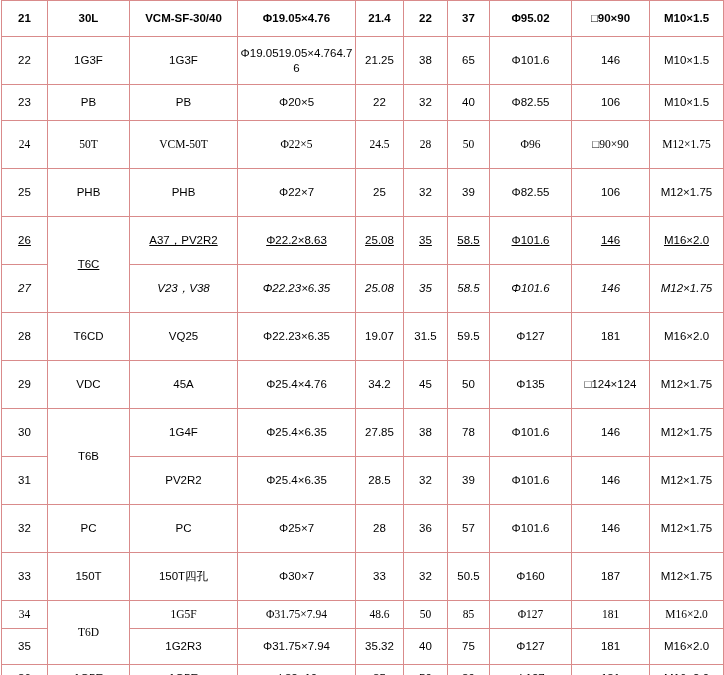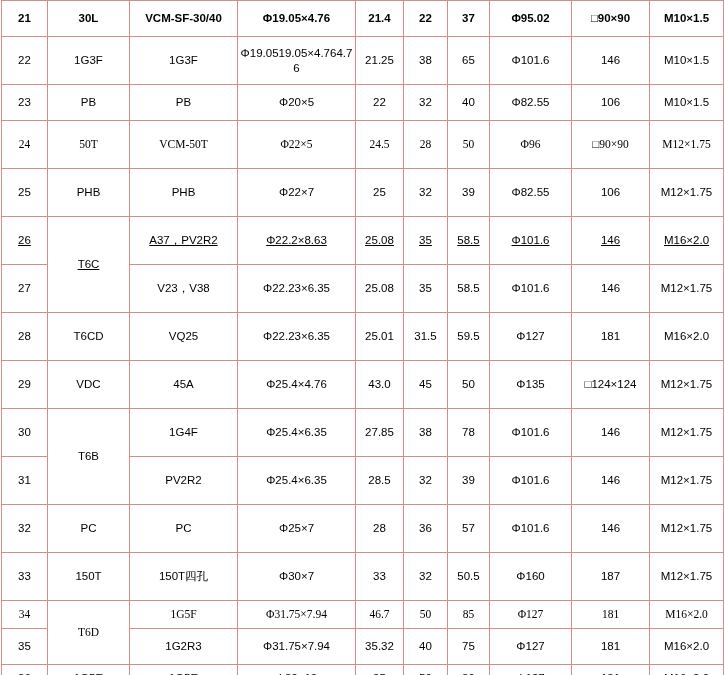--- a/index.html
+++ b/index.html
@@ -125,49 +125,49 @@
         <td rowspan="2">T6C</td>
         <td>A37，PV2R2</td>
         <td>Φ22.2×8.63</td>
         <td>25.08</td>
         <td>35</td>
         <td>58.5</td>
         <td>Φ101.6</td>
         <td>146</td>
         <td>M16×2.0</td>
       </tr>
-      <tr style="height: 48px;">
+      <tr style="height: 48px; font-style: italic;">
         <td>27</td>
         <td>V23，V38</td>
         <td>Φ22.23×6.35</td>
         <td>25.08</td>
         <td>35</td>
         <td>58.5</td>
         <td>Φ101.6</td>
         <td>146</td>
         <td>M12×1.75</td>
       </tr>
       <tr style="height: 48px;">
         <td>28</td>
         <td>T6CD</td>
         <td>VQ25</td>
         <td>Φ22.23×6.35</td>
-        <td>25.01</td>
+        <td>19.07</td>
         <td>31.5</td>
         <td>59.5</td>
         <td>Φ127</td>
         <td>181</td>
         <td>M16×2.0</td>
       </tr>
       <tr style="height: 48px;">
         <td>29</td>
         <td>VDC</td>
         <td>45A</td>
         <td>Φ25.4×4.76</td>
-        <td>43.0</td>
+        <td>34.2</td>
         <td>45</td>
         <td>50</td>
         <td>Φ135</td>
         <td>□124×124</td>
         <td>M12×1.75</td>
       </tr>
       <tr style="height: 48px;">
         <td>30</td>
         <td rowspan="2">T6B</td>
         <td>1G4F</td>
@@ -212,21 +212,21 @@
         <td>50.5</td>
         <td>Φ160</td>
         <td>187</td>
         <td>M12×1.75</td>
       </tr>
       <tr style="height: 28px; font-family: Liberation Serif, serif;">
         <td>34</td>
         <td rowspan="2">T6D</td>
         <td>1G5F</td>
         <td>Φ31.75×7.94</td>
-        <td>46.7</td>
+        <td>48.6</td>
         <td>50</td>
         <td>85</td>
         <td>Φ127</td>
         <td>181</td>
         <td>M16×2.0</td>
       </tr>
       <tr style="height: 36px;">
         <td>35</td>
         <td>1G2R3</td>
         <td>Φ31.75×7.94</td>

